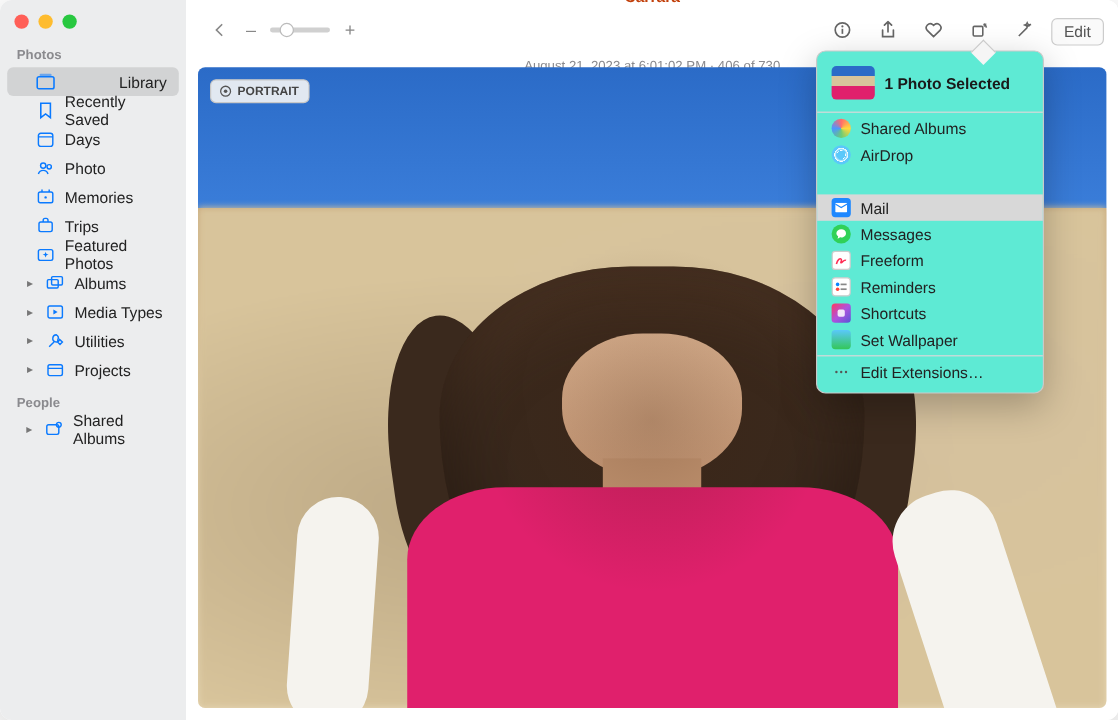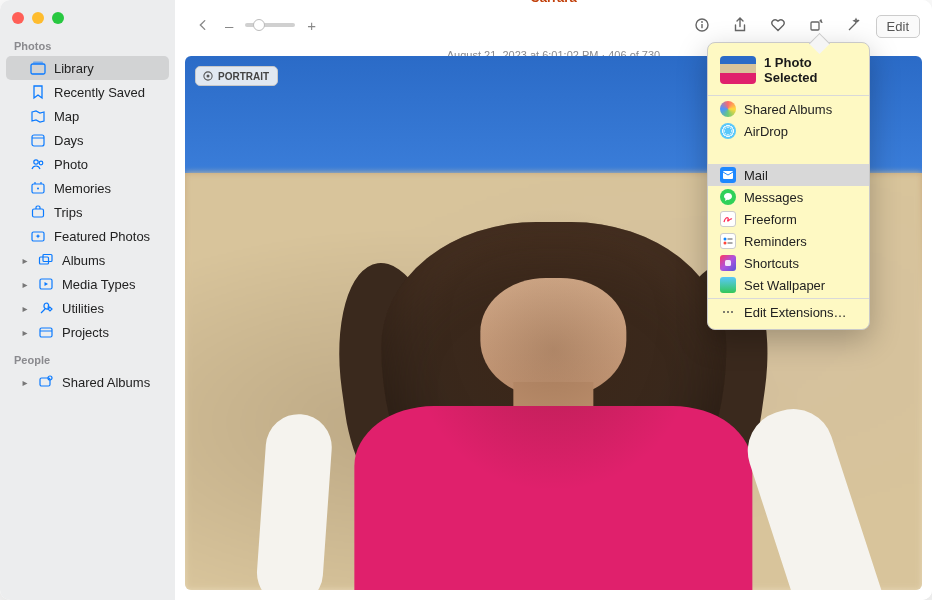--- a/index.html
+++ b/index.html
@@ -1,24 +1,24 @@
 <!DOCTYPE html>
 <html><head>
 <meta charset="utf-8">
 <style>
 * { margin:0; padding:0; box-sizing:border-box; font-family:-apple-system,BlinkMacSystemFont,"Segoe UI",sans-serif; }
 body { width:932px; height:600px; overflow:hidden; background:#fff; border-radius:10px; box-shadow:0 10px 40px rgba(0,0,0,.2); }
 .window { display:flex; width:100%; height:100%; }
-.sidebar { width:175px; background:#ecedee; display:flex; flex-direction:column; font-size:13px; color:#2a2a2a; overflow-y:auto; }
+.sidebar { width:155px; background:#ecedee; display:flex; flex-direction:column; font-size:13px; color:#2a2a2a; overflow-y:auto; }
 .traffic { display:flex; gap:8px; padding:12px 12px 6px 12px; }
 .tl { width:12px; height:12px; border-radius:50%; }
 .tl.red{background:#ff5f57;} .tl.yellow{background:#febc2e;} .tl.green{background:#28c840;}
 .section-title { font-size:11px; font-weight:600; color:#8a8a8e; padding:10px 14px 4px 14px; }
 .side-item { display:flex; align-items:center; gap:8px; padding:3px 10px 3px 24px; height:24px; cursor:default; border-radius:5px; margin:0 6px; }
-.side-item.sel { background:#d2d3d4; }
+.side-item.sel { background:#d2d3d4;justify-content:space-between; }
 .side-item .ic { width:16px; height:16px; display:flex; align-items:center; justify-content:center; color:#0a7aff; flex-shrink:0; }
 .side-item .label { font-size:13px; color:#222; }
 .side-item.sub { padding-left:14px; }
 .chev { width:10px; text-align:center; color:#777; font-size:10px; }
 .main { flex:1; display:flex; flex-direction:column; background:#fff; position:relative; }
 .toolbar { height:50px; display:flex; align-items:center; padding:0 12px; position:relative; }
 .tb-left { display:flex; align-items:center; gap:6px; }
 .tb-center { position:absolute; left:50%; transform:translateX(-50%); text-align:center; }
 .tb-center .title { font-size:13px; font-weight:600; color:#c2410c; }
 .tb-center .sub { font-size:11px; color:#8a8a8e;margin-top:44px; }
@@ -41,21 +41,21 @@
 .hair2 { position:absolute; top:18%; left:18%; width:16%; height:60%; background:#3a291d; border-radius:50% 50% 40% 40%; transform:rotate(-8deg);}
 .hair3 { position:absolute; top:18%; right:18%; width:16%; height:60%; background:#3a291d; border-radius:50% 50% 40% 40%; transform:rotate(8deg);}
 .face { position:absolute; top:22%; left:39%; width:22%; height:30%; background:linear-gradient(180deg,#deb593,#cfa07d); border-radius:45% 45% 48% 48%; }
 .neck { position:absolute; top:48%; left:44%; width:12%; height:10%; background:#c99a76; }
 .torso { position:absolute; top:54%; left:20%; width:60%; height:50%; background:#e0206c; border-radius:20% 20% 0 0/30% 30% 0 0; }
 .arm-l { position:absolute; top:56%; left:6%; width:10%; height:48%; background:#f5f3ee; border-radius:40px; transform:rotate(4deg); }
 .arm-r { position:absolute; top:54%; right:4%; width:13%; height:60%; background:#f5f3ee; border-radius:40px; transform:rotate(-18deg); }
 .arm-r::after{content:"";position:absolute;bottom:-8%;left:-10%;width:60%;height:30%;background:#d6aa82;border-radius:40%;}
 .badge { position:absolute; top:10px; left:10px; background:rgba(245,245,245,.9); border:1px solid #c8c8c8; border-radius:5px; font-size:10px; font-weight:600; color:#444; padding:3px 8px 3px 6px; display:flex; align-items:center; gap:4px;}
 .badge svg{width:12px;height:12px;}
-.share-popover { position:absolute; top:42px; right:62px; width:163px; background:#fef9c3; border:1px solid #c9c9c9; border-radius:8px; box-shadow:0 10px 30px rgba(0,0,0,.25); font-size:13px; padding:6px 0; z-index:20; }
+.share-popover { position:absolute; top:42px; right:62px; width:190px; background:#5eead4; border:1px solid #c9c9c9; border-radius:8px; box-shadow:0 10px 30px rgba(0,0,0,.25); font-size:13px; padding:6px 0; z-index:20; }
 .share-popover::before{content:"";position:absolute;top:-7px;right:42px;width:14px;height:14px;background:#f5f5f5;border-left:1px solid #c9c9c9;border-top:1px solid #c9c9c9;transform:rotate(45deg);}
 .sp-head { display:flex; align-items:center; gap:8px; padding:6px 12px 8px 12px; }
 .sp-thumb { width:36px; height:28px; border-radius:4px; background:linear-gradient(#2b6bc7 30%,#d8c49b 30%,#d8c49b 60%,#e0206c 60%); flex-shrink:0;}
 .sp-head .t { font-weight:700; font-size:13px; color:#1a1a1a; }
 .sp-sep { height:1px; background:#d9d9d9; margin:2px 0; }
 .sp-item { display:flex; align-items:center; gap:8px; padding:3px 12px; height:22px; }
 .sp-item.hover { background:#d8d8d8;margin-top:22px; }
 .sp-icon { width:16px; height:16px; border-radius:3px; display:flex; align-items:center; justify-content:center; font-size:11px; flex-shrink:0;}
 .sp-item .lbl { color:#222; }
 svg{display:block;}
@@ -82,28 +82,20 @@
         </span>
       <span class="label">Library</span>
     </div>
     <div class="side-item">
       <span class="ic">
           <svg viewBox="0 0 16 16">
             <path d="M4 2h8v12l-4-3-4 3V2Z" fill="none" stroke="currentColor" stroke-width="1.3"></path>
           </svg>
         </span>
       <span class="label">Recently Saved</span>
-    </div>
-    <div class="side-item">
-      <span class="ic">
-          <svg viewBox="0 0 16 16">
-            <path d="M2 4l4-1 4 2 4-1v9l-4 1-4-2-4 1V4Z" fill="none" stroke="currentColor" stroke-width="1.2"></path>
-          </svg>
-        </span>
-      <span class="label">Map</span>
     </div>
 
     <div class="side-item">
       <span class="ic">
           <svg viewBox="0 0 16 16">
             <rect x="2" y="3" width="12" height="11" rx="2" fill="none" stroke="currentColor" stroke-width="1.2"></rect>
             <line x1="2" y1="6" x2="14" y2="6" stroke="currentColor"></line>
           </svg>
         </span>
       <span class="label">Days</span>

